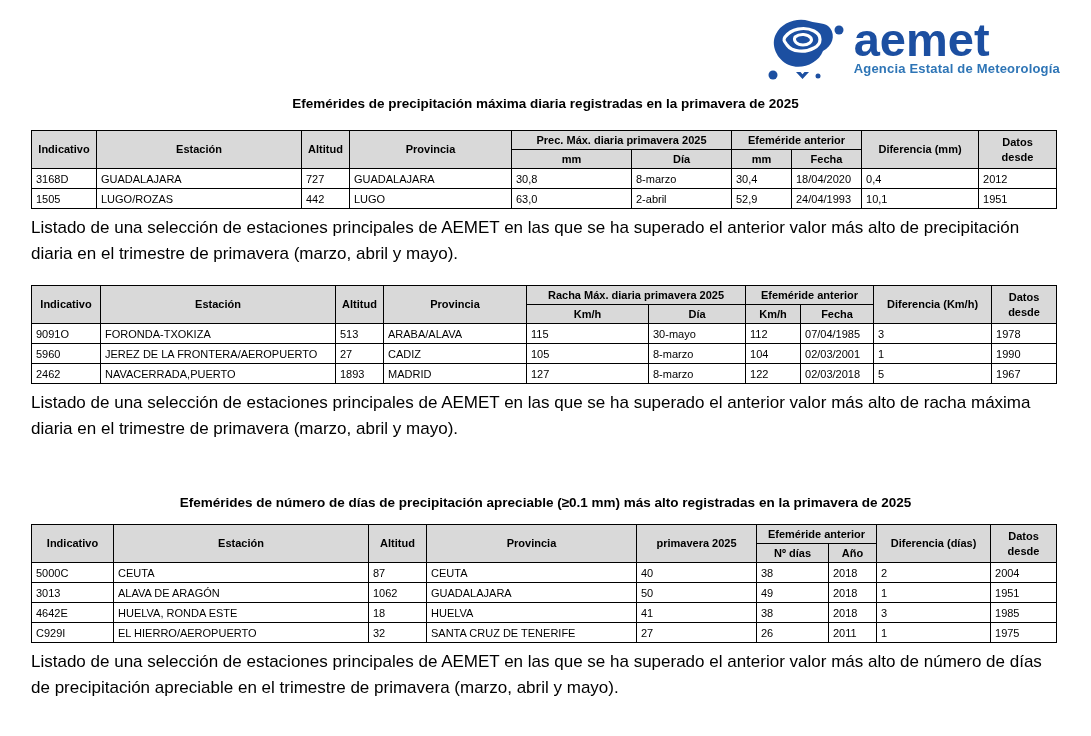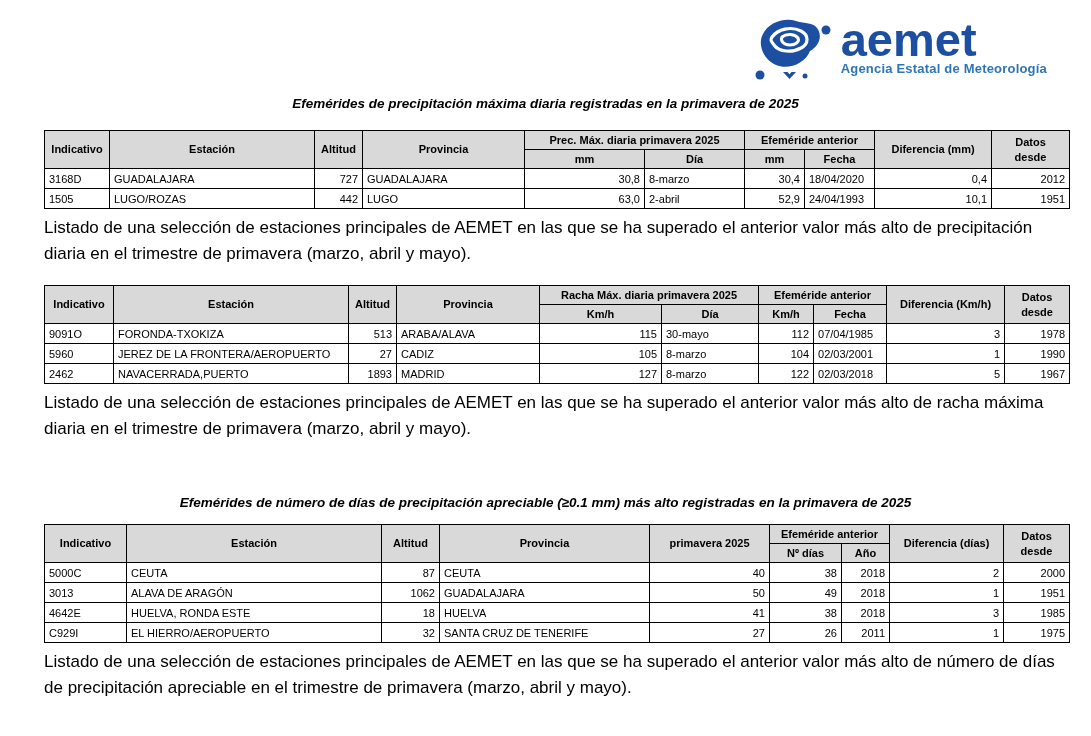--- a/index.html
+++ b/index.html
@@ -7,47 +7,47 @@
     --subtitle-color:#2E75B6;
     --header-bg:#D9D9D9;
     --border-color:#000000;
   }
   *{box-sizing:border-box;}
   html,body{margin:0;padding:0;}
   body{
     width:1091px;height:736px;background:#ffffff;color:#000;
     font-family:"Liberation Sans",sans-serif;overflow:hidden;
   }
-  .page{padding:0 44px;}
+  .page{padding:0 31px;}
   
   .header{display:flex;justify-content:flex-end;align-items:flex-start;padding:14px 0 0 0;height:82px;}
   .logo{display:flex;align-items:center;gap:8px;color:var(--brand-color);}
   .logo svg{display:block;}
   .logo-text{display:flex;flex-direction:column;}
   .brand{font-size:47px;font-weight:bold;line-height:0.85;letter-spacing:0px;color:var(--brand-color);}
   .brand-sub{font-size:13px;font-weight:bold;color:var(--subtitle-color);margin-top:2px;letter-spacing:0.2px;}
   
-  .tbl-title{text-align:center;font-weight:bold;font-size:13.5px;margin:0;font-style:italic;}
+  .tbl-title{text-align:center;font-weight:bold;font-size:13.5px;margin:0;}
   .title-1{margin-top:14px;}
   .title-2{margin-top:36px;}
   .title-3{margin-top:54px;}
   
   .tablewrap{margin-top:19px;}
   .tablewrap-3{margin-top:14px;}
   table.records{border-collapse:collapse;table-layout:fixed;width:1025px;}
   .records th,.records td{border:1px solid var(--border-color);overflow:hidden;vertical-align:middle;}
   .records th{
     background:var(--header-bg);font-weight:bold;font-size:11px;text-align:center;
     padding:1px 3px;white-space:pre-line;line-height:1.3;
   }
   .records thead tr{height:19px;}
   .records tbody tr{height:20px;}
   .records td{font-size:11px;padding:1px 4px;white-space:nowrap;}
   .records td.al-l{text-align:left;}
-  .records td.al-r{text-align:right;}
+  .records td.al-r{text-align:left;}
   
   .note{font-size:17px;line-height:1.5;margin:6px 0 0 0;width:1025px;}
 </style>
 </head>
 <body>
 
 <div class="page">
 
   <div class="header">
     <div class="logo">
@@ -245,21 +245,21 @@
           <tbody>
             <tr>
               <td class="al-l">5000C</td>
               <td class="al-l">CEUTA</td>
               <td class="al-r">87</td>
               <td class="al-l">CEUTA</td>
               <td class="al-r">40</td>
               <td class="al-r">38</td>
               <td class="al-r">2018</td>
               <td class="al-r">2</td>
-              <td class="al-r">2000</td>
+              <td class="al-r">2004</td>
             </tr>
             <tr>
               <td class="al-l">3013</td>
               <td class="al-l">ALAVA DE ARAGÓN</td>
               <td class="al-r">1062</td>
               <td class="al-l">GUADALAJARA</td>
               <td class="al-r">50</td>
               <td class="al-r">49</td>
               <td class="al-r">2018</td>
               <td class="al-r">1</td>

